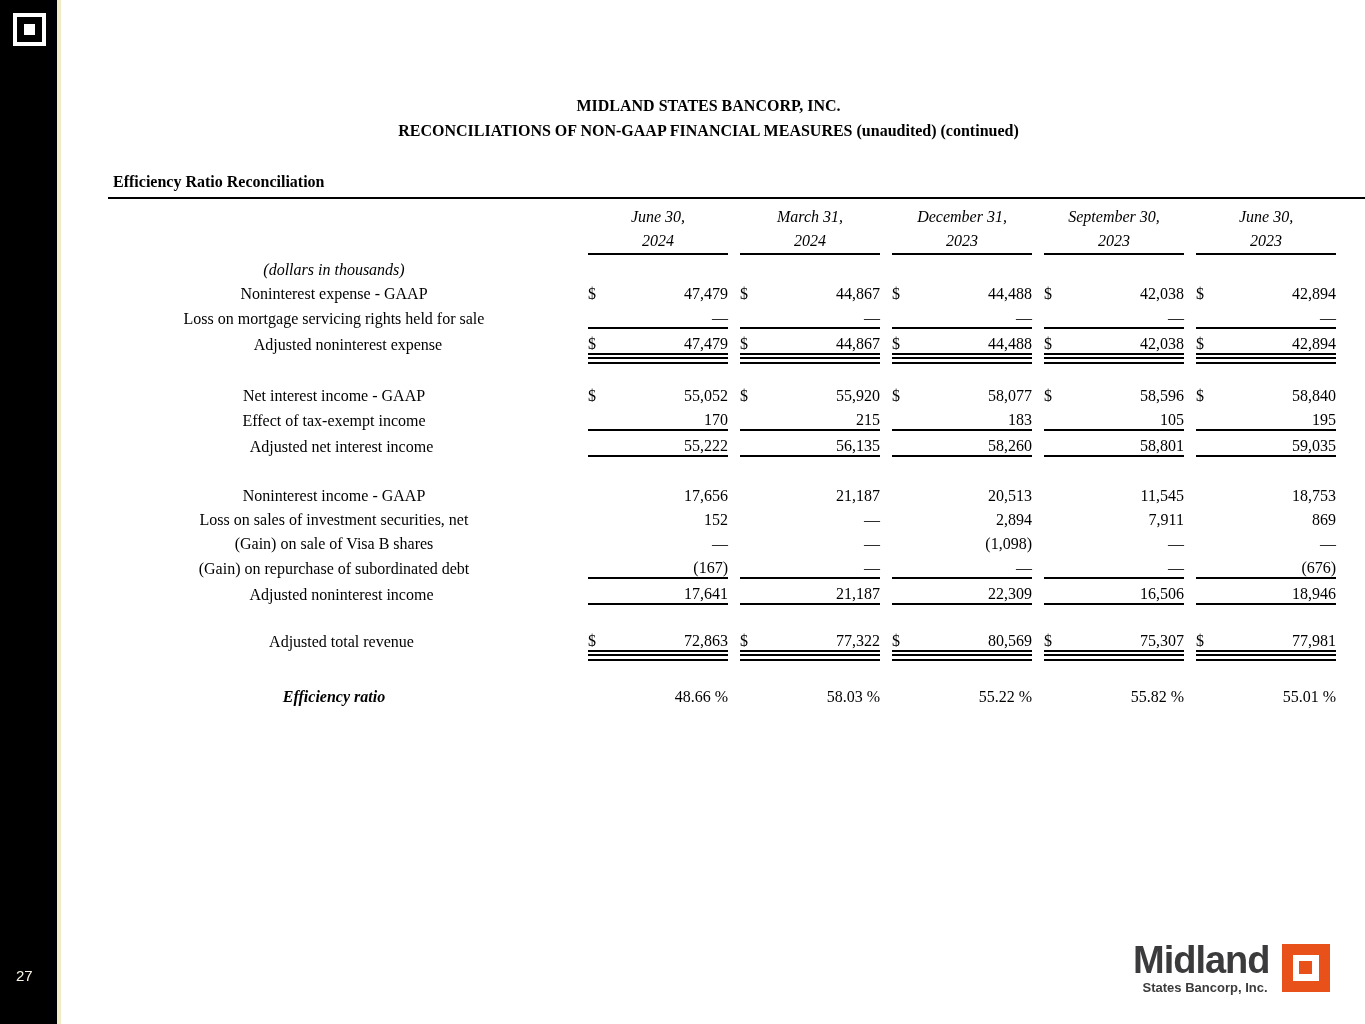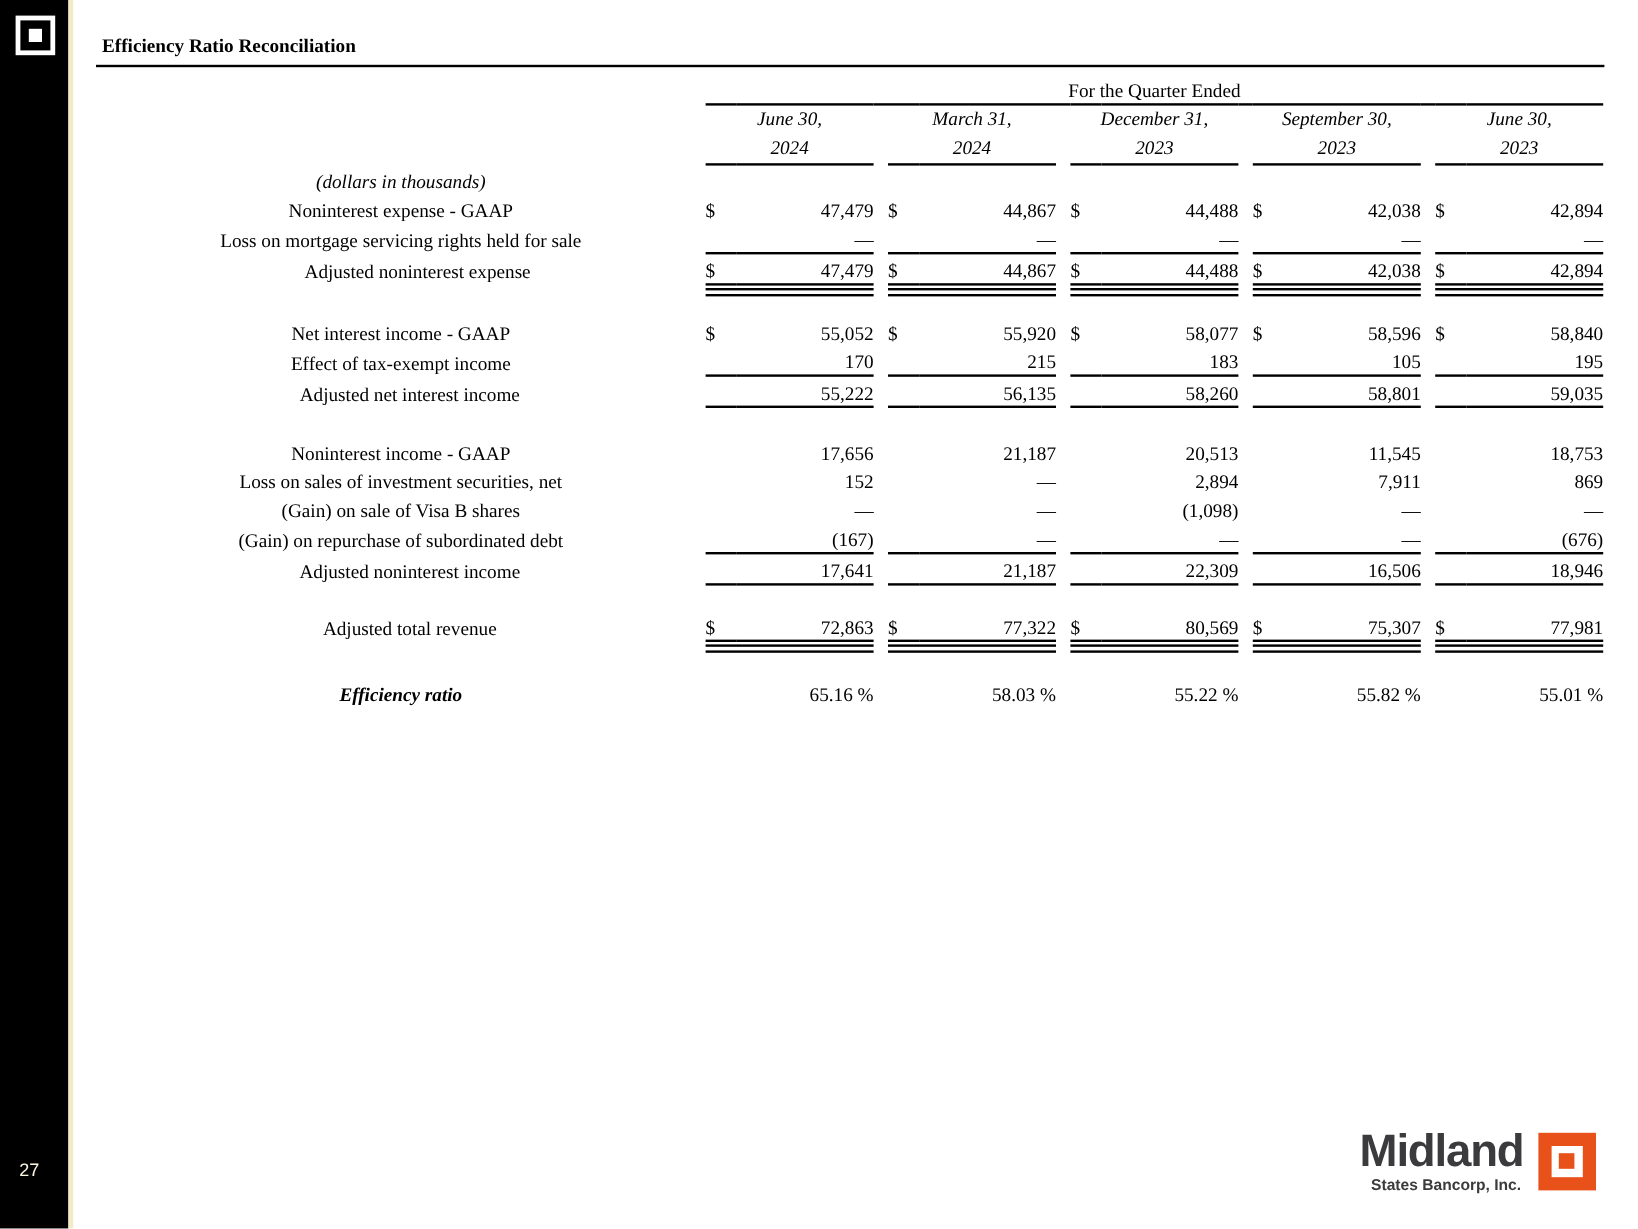--- a/index.html
+++ b/index.html
@@ -9,21 +9,21 @@
   .sidebar{position:absolute;left:0;top:0;width:57px;height:1024px;background:#000000;}
   .sidebar-stripe{position:absolute;left:57px;top:0;width:4px;height:1024px;background:#F2ECC6;}
   .logo-mark{position:absolute;left:13px;top:13px;width:33px;height:33px;border:4px solid #ffffff;
              box-sizing:border-box;display:flex;align-items:center;justify-content:center;}
   .logo-mark-inner{width:11px;height:11px;background:#ffffff;}
   .page-number{position:absolute;left:16px;bottom:40px;color:#FBF6E3;
                font-family:"Liberation Sans", sans-serif;font-size:15px;}
   
   .content{position:absolute;left:0;top:0;width:1365px;height:1024px;}
   .doc-title{margin:93px 0 0 80px;width:1257px;text-align:center;font-weight:bold;font-size:16px;line-height:25px;}
-  .section-heading{margin:30px 0 0 80px;width:1257px;box-sizing:border-box;padding:0 0 6px 5px;
+  .section-heading{margin:30px 0 0 108px;width:1257px;box-sizing:border-box;padding:0 0 6px 5px;
                    font-weight:bold;font-size:16px;border-bottom:2.5px solid #000;}
   
   table.recon{border-collapse:collapse;table-layout:fixed;width:1256px;margin:6px 0 0 80px;font-size:16px;}
   table.recon td, table.recon th{padding:0;vertical-align:bottom;font-weight:normal;height:24px;}
   td.lbl{padding-left:5px;text-align:center;white-space:nowrap;overflow:visible;}
   td.lbl.ind1{padding-left:15px;}
   td.lbl.ind2{padding-left:28px;}
   td.lbl.note{font-style:italic;}
   td.lbl.bold-italic{font-weight:bold;font-style:italic;}
   td.sign{text-align:left;padding-left:6px;}
@@ -54,20 +54,24 @@
 
   <div class="sidebar">
     <div class="logo-mark">
       <div class="logo-mark-inner"></div>
     </div>
     <div class="page-number">27</div>
   </div>
   <div class="sidebar-stripe"></div>
 
   <div class="content">
+    <div class="doc-title">
+      <div>MIDLAND STATES BANCORP, INC.</div>
+      <div>RECONCILIATIONS OF NON-GAAP FINANCIAL MEASURES (unaudited) (continued)</div>
+    </div>
 
     <div class="section-heading">Efficiency Ratio Reconciliation</div>
 
     <table class="recon" id="recon-table">
       <colgroup id="recon-cols">
           <col style="width: 508px;">
           <col style="width: 26px;">
           <col style="width: 114px;">
           <col style="width: 12px;">
           <col style="width: 26px;">
@@ -78,24 +82,20 @@
           <col style="width: 12px;">
           <col style="width: 26px;">
           <col style="width: 114px;">
           <col style="width: 12px;">
           <col style="width: 26px;">
           <col style="width: 114px;">
         </colgroup>
       <thead id="recon-head">
           <tr>
             <td class="lbl"></td>
-            <th class="grp" colspan="14">For the Quarter Ended</th>
-          </tr>
-          <tr>
-            <td class="lbl"></td>
             <th class="dh" colspan="2">
               <div>June 30,</div>
               <div>2024</div>
             </th>
             <td class="gap"></td>
             <th class="dh" colspan="2">
               <div>March 31,</div>
               <div>2024</div>
             </th>
             <td class="gap"></td>
@@ -389,21 +389,21 @@
             <td colspan="2">
               <div class="dbl"></div>
             </td>
           </tr>
           <tr>
             <td colspan="15" style="height: 21px;"></td>
           </tr>
           <tr>
             <td class="lbl bold-italic">Efficiency ratio</td>
             <td class="sign"></td>
-            <td class="val pct">65.16 %</td>
+            <td class="val pct">48.66 %</td>
             <td class="gap"></td>
             <td class="sign"></td>
             <td class="val pct">58.03 %</td>
             <td class="gap"></td>
             <td class="sign"></td>
             <td class="val pct">55.22 %</td>
             <td class="gap"></td>
             <td class="sign"></td>
             <td class="val pct">55.82 %</td>
             <td class="gap"></td>

